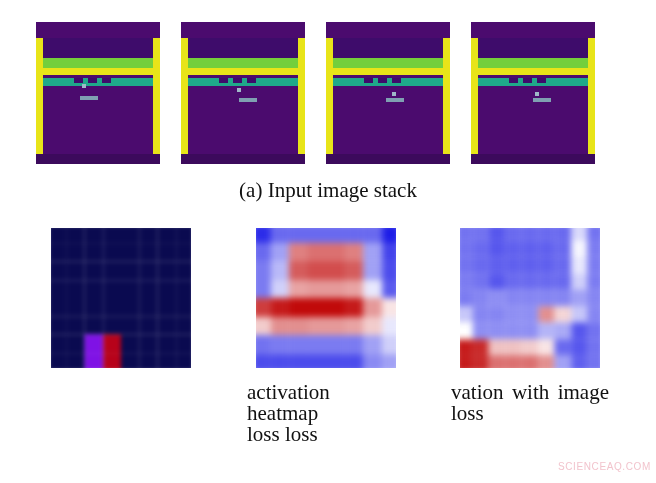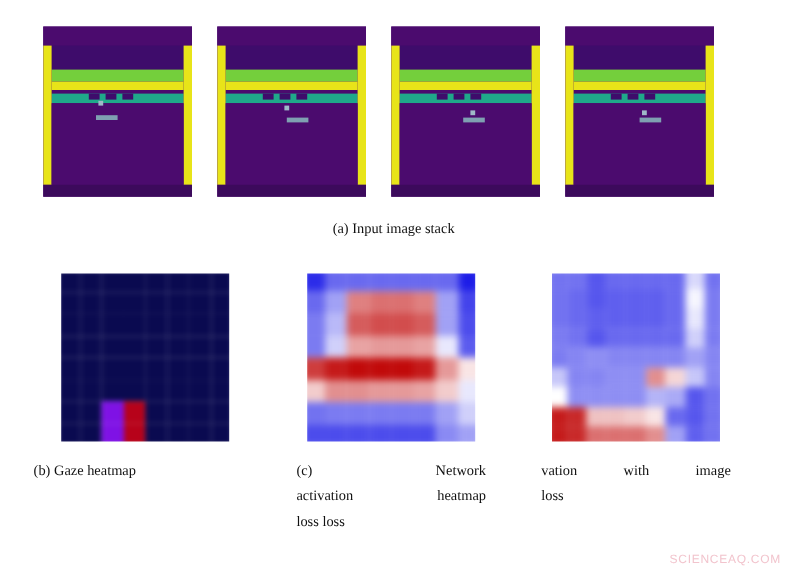--- a/index.html
+++ b/index.html
@@ -116,21 +116,21 @@
   }
   .gf-paddle {
     position: absolute;
     width: 18px;
     height: 4px;
     background: #7fa0b2;
   }
 
   .caption {
     position: absolute;
-    font-size: 12px;
+    font-size: 21px;
     line-height: 21px;
     color: #111111;
   }
   .caption-a {
     left: 0;
     top: 180px;
     width: 656px;
     text-align: center;
   }
 
@@ -486,26 +486,22 @@
         <div class="heat-cell" style="background: rgb(219, 112, 112);"></div>
         <div class="heat-cell" style="background: rgb(219, 112, 112);"></div>
         <div class="heat-cell" style="background: rgb(219, 112, 112);"></div>
         <div class="heat-cell" style="background: rgb(226, 143, 143);"></div>
         <div class="heat-cell" style="background: rgb(161, 161, 245);"></div>
         <div class="heat-cell" style="background: rgb(95, 95, 238);"></div>
         <div class="heat-cell" style="background: rgb(114, 114, 240);"></div>
       </div>
   </div>
 
-  <div class="caption caption-b">
-    <span class="cap-line">(b) Gaze heatmap</span>
-  </div>
 
   <div class="caption caption-c">
-    <span class="cap-line justified">(c)     Network</span>
     <span class="cap-line justified">activation heatmap</span>
     <span class="cap-line">loss loss</span>
   </div>
 
   <div class="caption caption-d">
     <span class="cap-line justified">vation with image</span>
     <span class="cap-line">loss</span>
   </div>
 
   <div class="watermark">SCIENCEAQ.COM</div>

